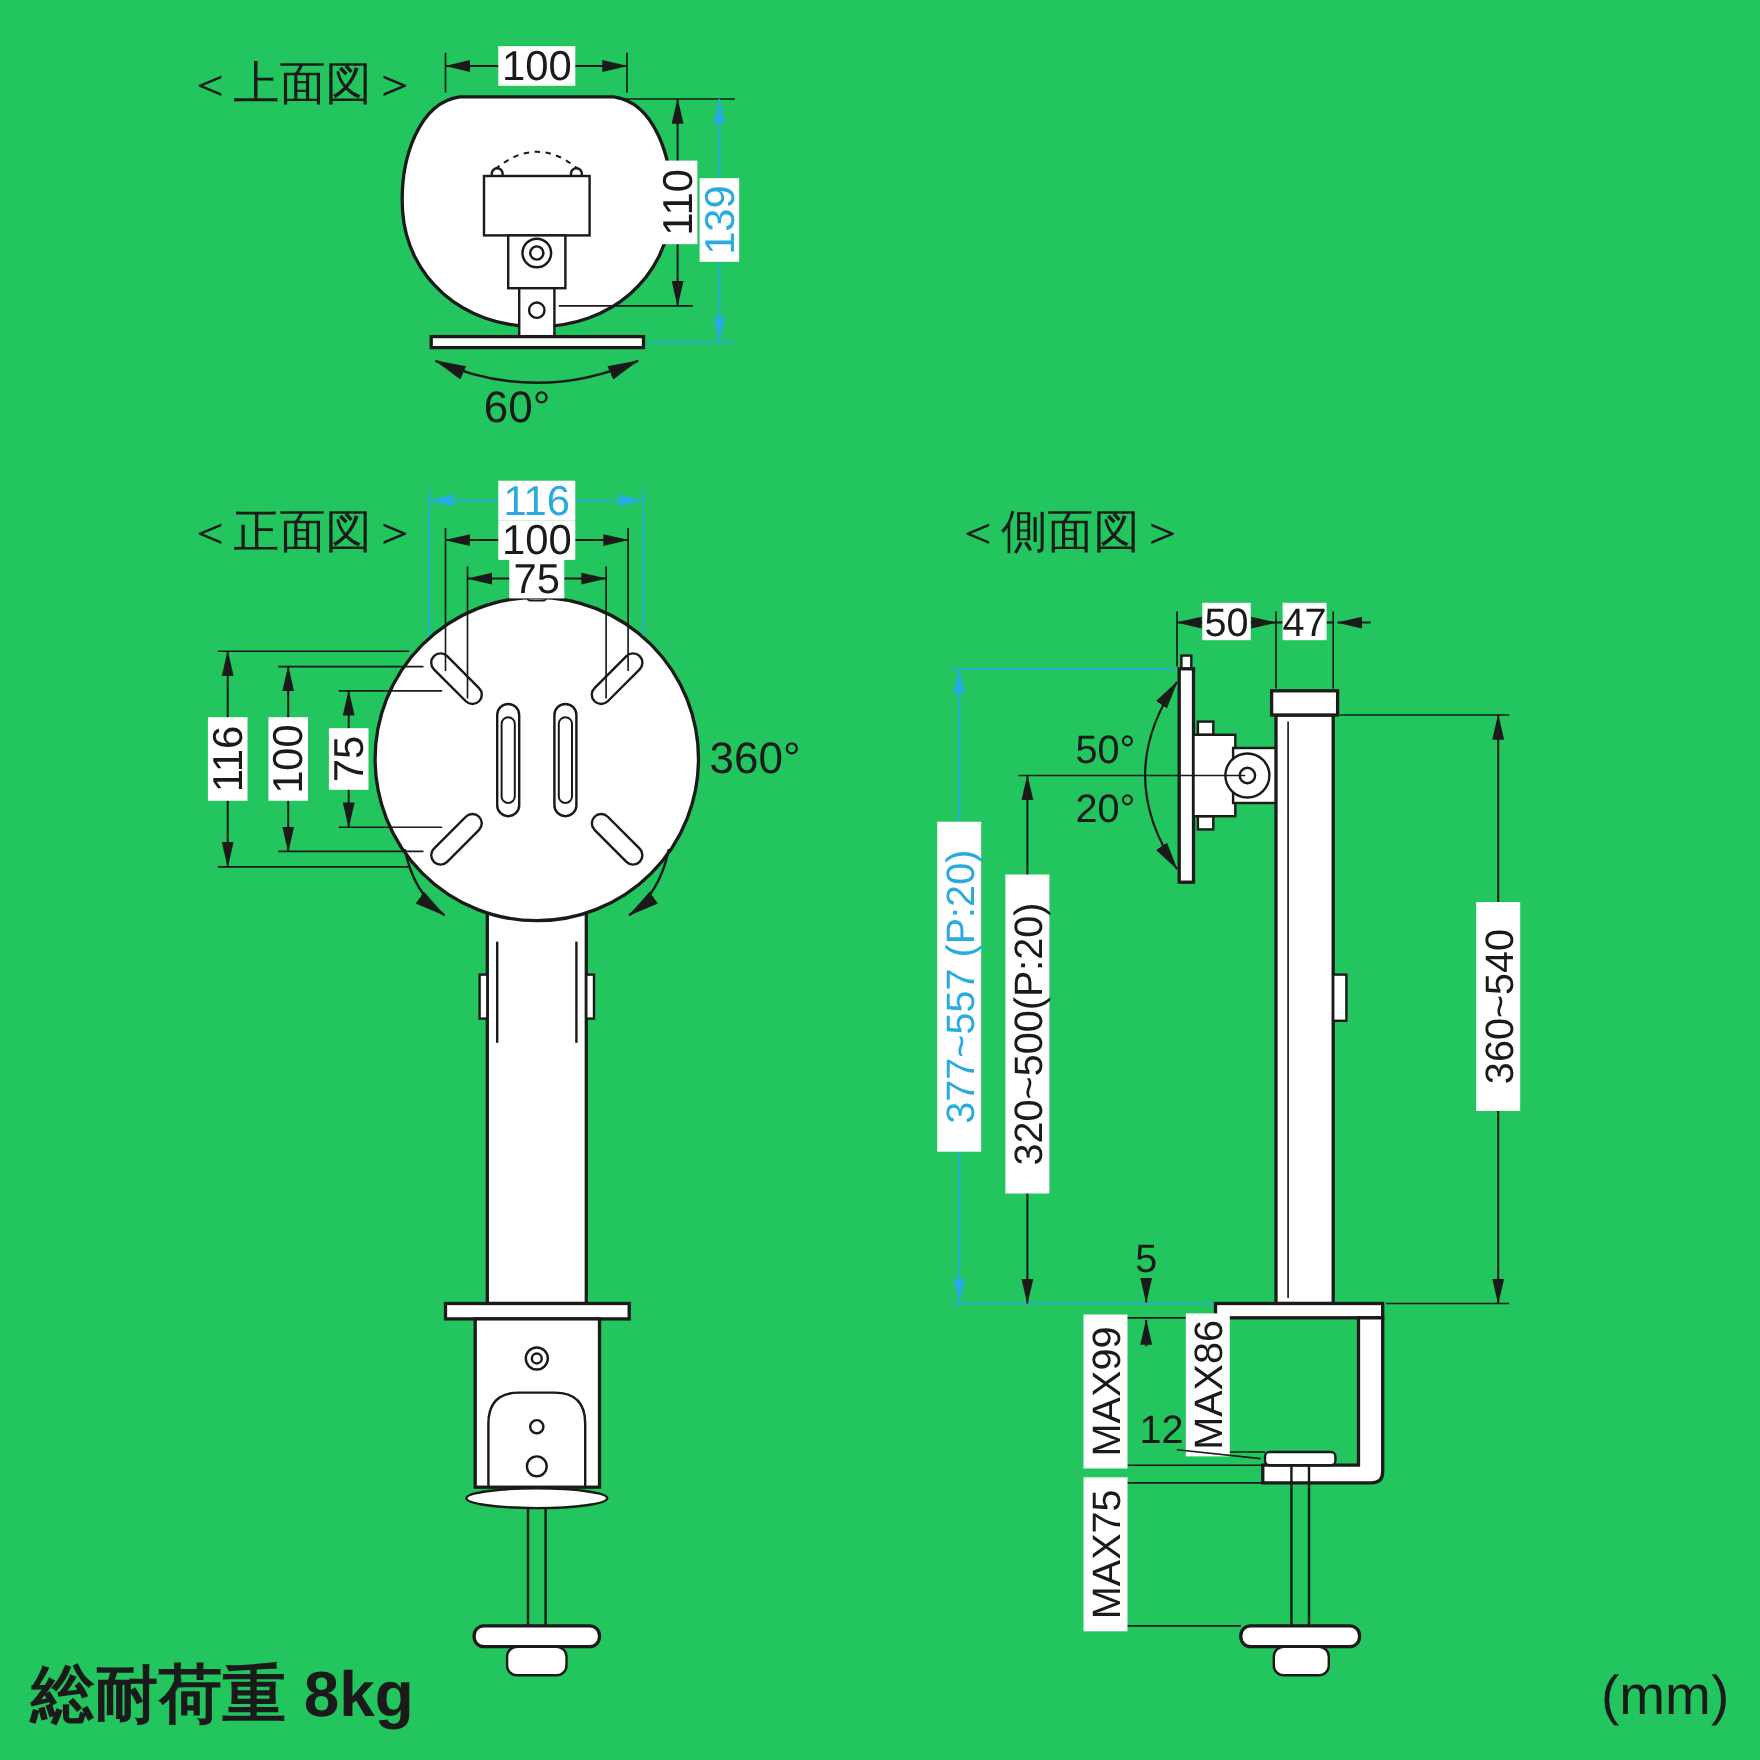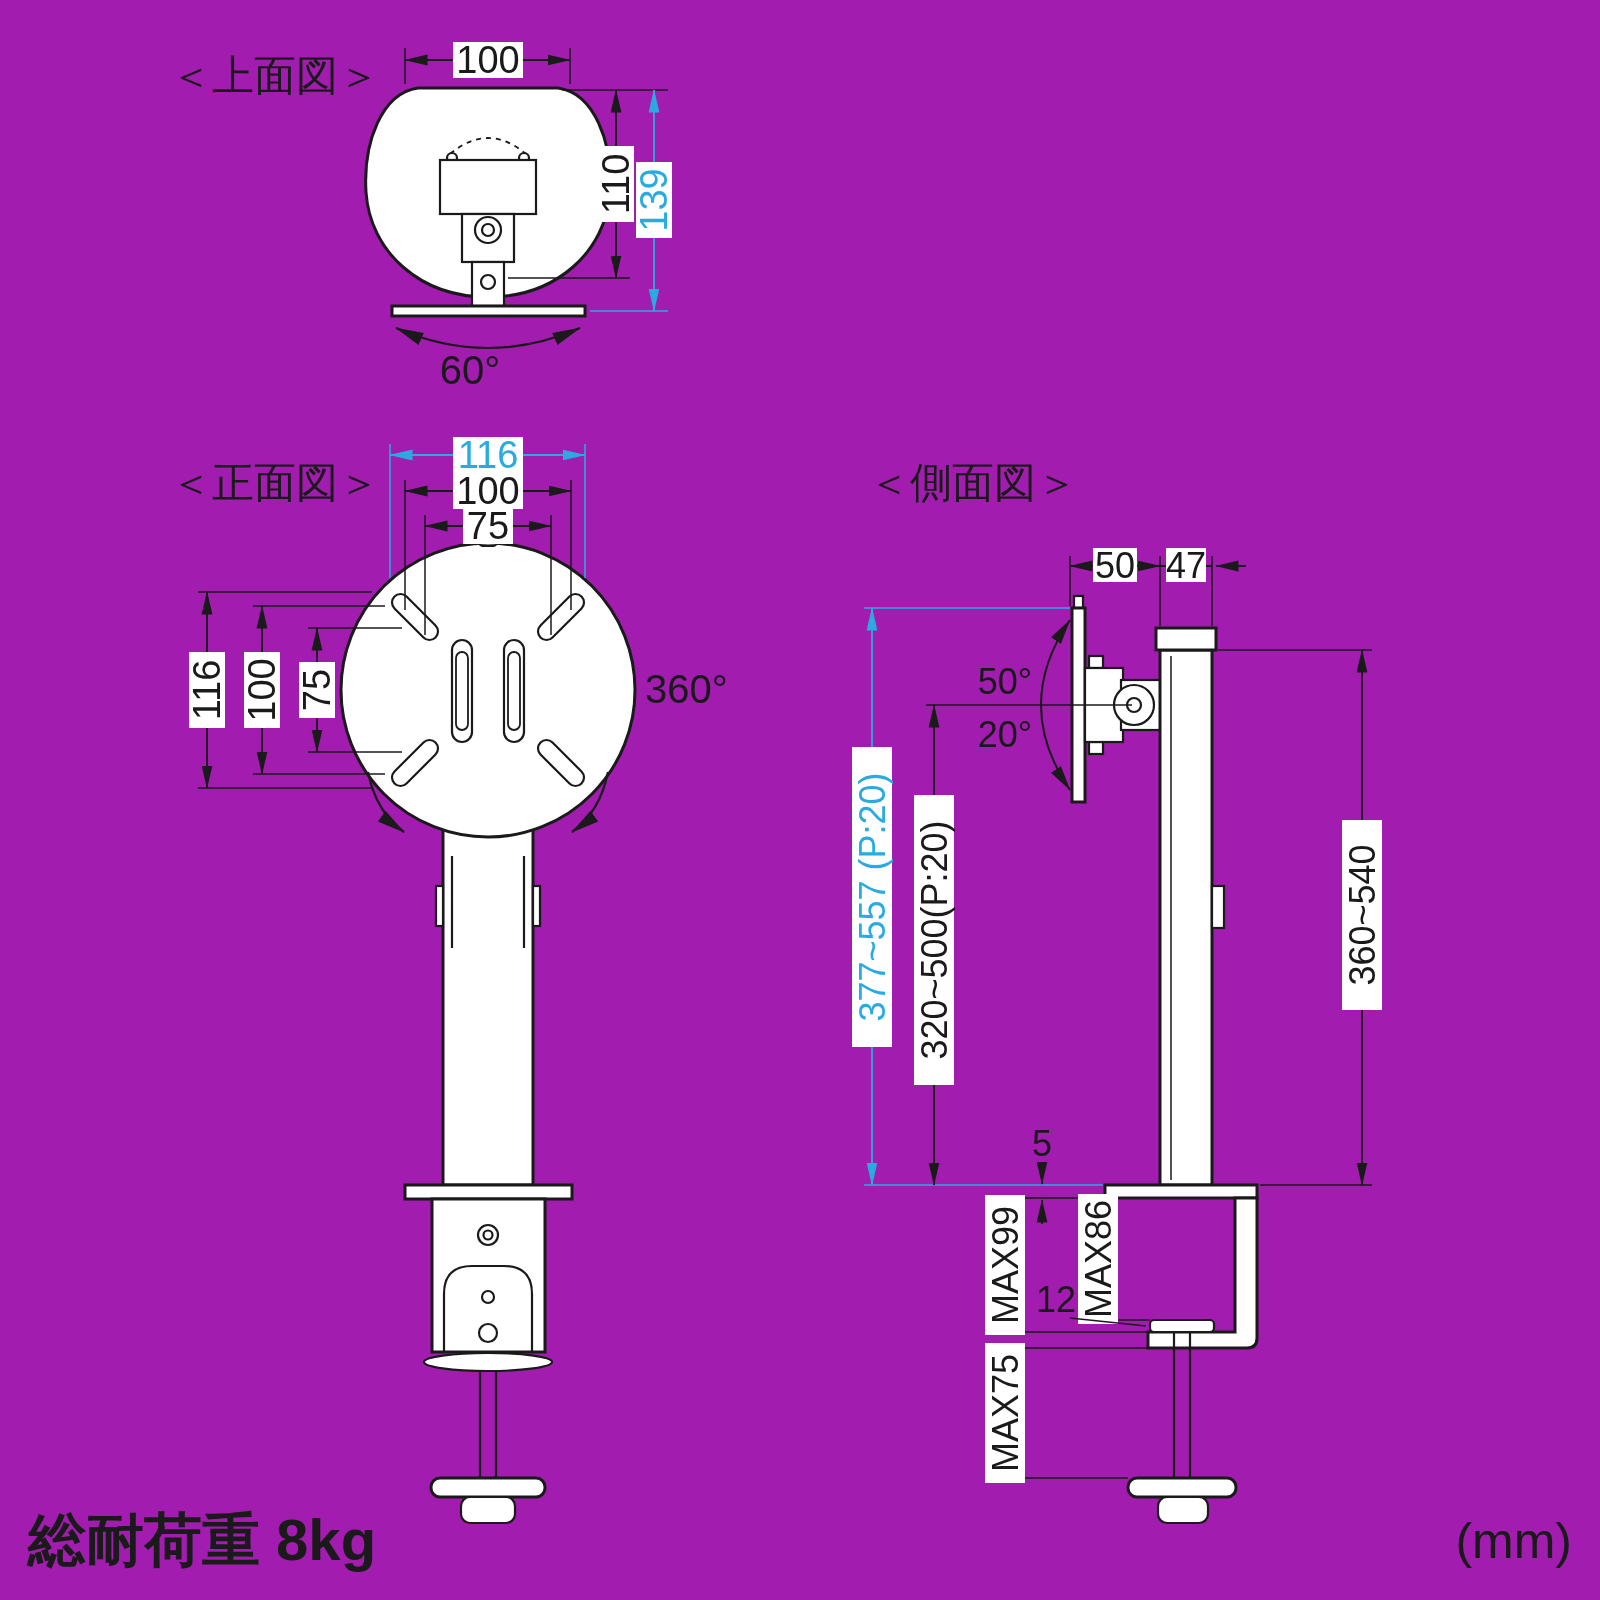--- a/index.html
+++ b/index.html
@@ -1,16 +1,16 @@
 <!DOCTYPE html>
 <html style="--line: #1a1a1a; --accent: #29abe2;"><head>
 <meta charset="utf-8">
 <style>
   html,body{margin:0;padding:0;background:#fff;}
-  .stage{width:1600px;height:1600px;position:relative;background:#a21caf;overflow:hidden;}
+  .stage{width:1600px;height:1600px;position:relative;background:#22c55e;overflow:hidden;}
   svg{display:block;}
   .o3{fill:#fff;stroke:var(--line,#1a1a1a);stroke-width:3;}
   .o2{fill:#fff;stroke:var(--line,#1a1a1a);stroke-width:2.2;}
   .nf2{fill:none;stroke:var(--line,#1a1a1a);stroke-width:2.2;}
   .nf1{fill:none;stroke:var(--line,#1a1a1a);stroke-width:1.8;}
   .dim{fill:none;stroke:var(--line,#1a1a1a);stroke-width:1.8;}
   .ext{fill:none;stroke:var(--line,#1a1a1a);stroke-width:1.5;}
   .dimc{fill:none;stroke:var(--accent,#29abe2);stroke-width:1.8;}
   .extc{fill:none;stroke:var(--accent,#29abe2);stroke-width:1.5;}
   .dash{fill:none;stroke:var(--line,#1a1a1a);stroke-width:1.8;stroke-dasharray:5 5;}

